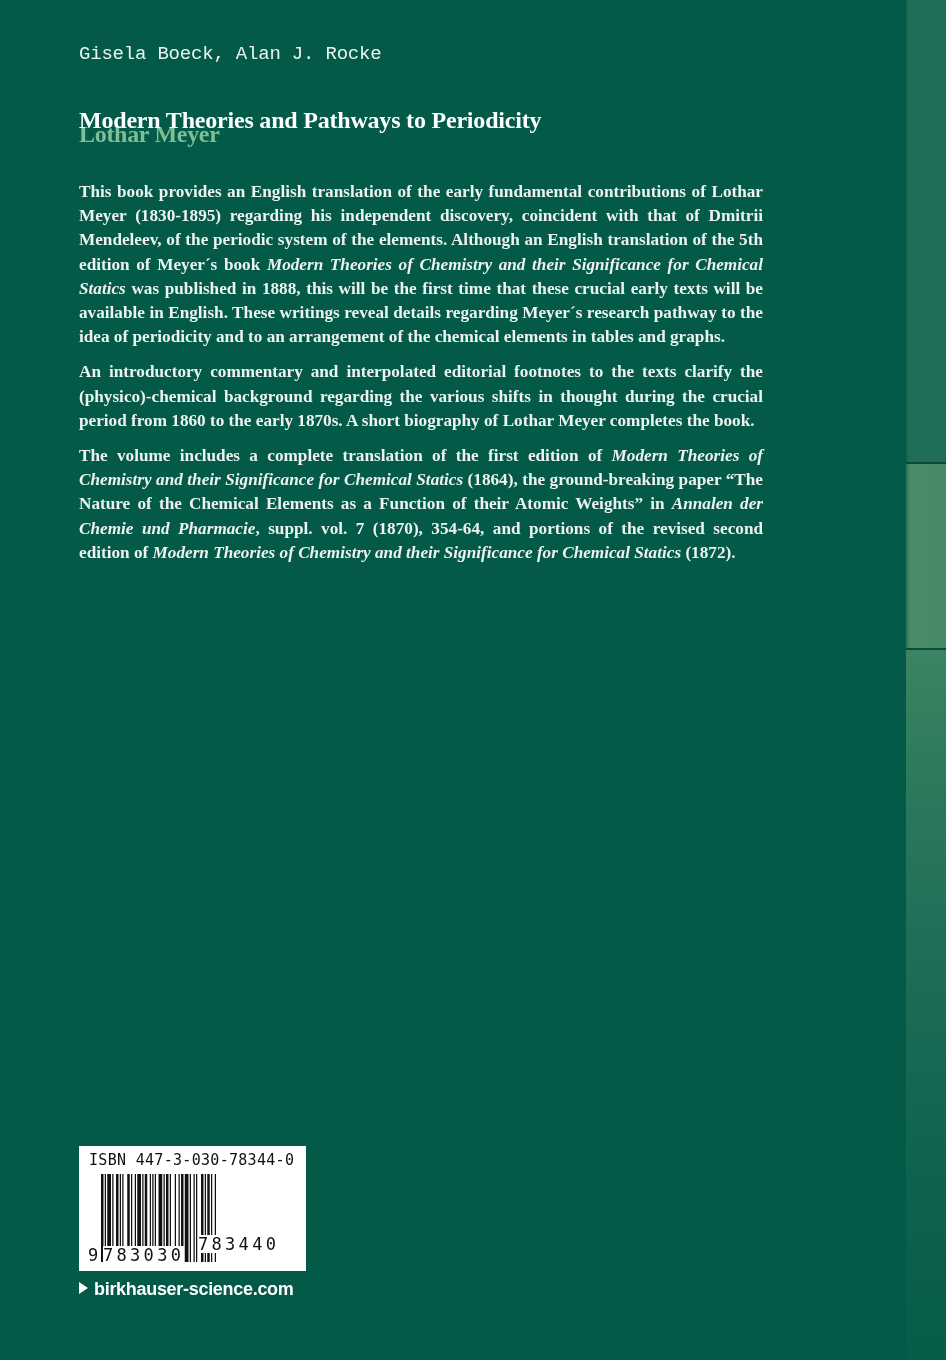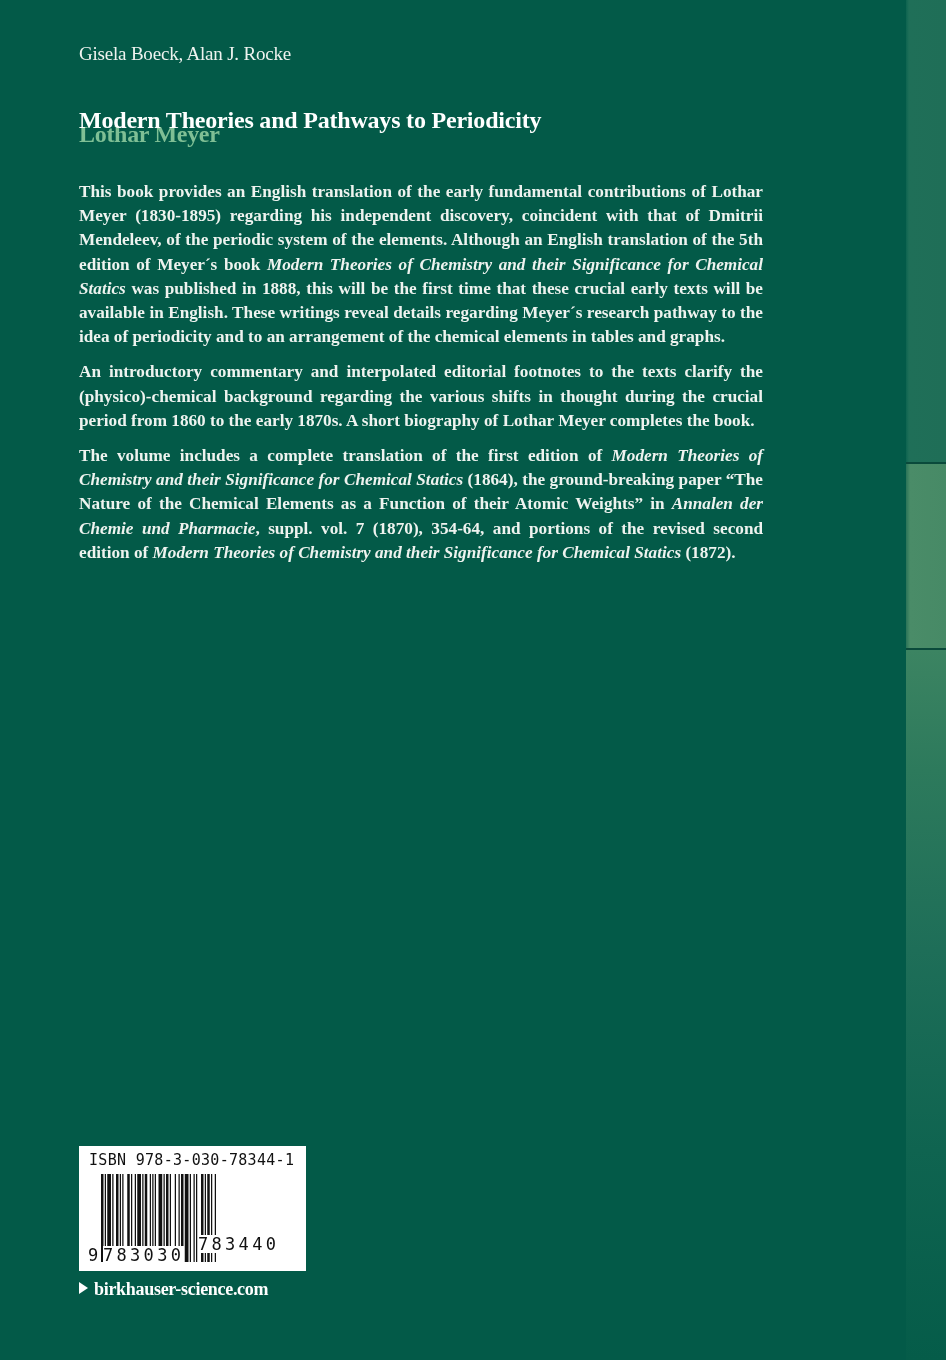--- a/index.html
+++ b/index.html
@@ -6,33 +6,33 @@
   body { width:946px; height:1360px; background:#035a48; position:relative; overflow:hidden;
          font-family:"Liberation Serif", "DejaVu Serif", serif; color:#f2f5f2; }
   .spine { position:absolute; left:906px; top:0; width:40px; height:1360px; background:#035a48; }
   .spine .seg1 { position:absolute; left:0; top:0; width:40px; height:462px;
                  background:linear-gradient(90deg,#0e6450 0,#1f6f58 3px,#1f6e57 100%); }
   .spine .seg2 { position:absolute; left:0; top:464px; width:40px; height:184px;
                  background:linear-gradient(90deg,#2a7358 0,#4a8c68 4px,#478a66 100%); }
   .spine .seg3 { position:absolute; left:0; top:650px; width:40px; height:710px;
                  background:linear-gradient(180deg,#3c8462 0,#2d7a5c 120px,#1e6e58 300px,#0f6450 500px,#055c49 710px); }
   .spine .line { position:absolute; left:0; width:40px; height:2px; background:#0a4a3b; }
-  .authors { position:absolute; left:79px; top:43px; font-size:19px; color:#eef3ef; letter-spacing:-0.2px; }
+  .authors { position:absolute; left:79px; top:43px; font-size:19px; color:#eef3ef; letter-spacing:-0.2px;font-family:Liberation Mono, monospace; }
   .subject { position:absolute; left:79px; top:73px; font-size:24px; color:#7fbf95; font-weight:bold; letter-spacing:-0.3px;margin-top:48px; }
   .title { position:absolute; left:79px; top:107px; font-size:24px; color:#ffffff; font-weight:bold; letter-spacing:-0.2px; }
   .body { position:absolute; left:79px; top:180px; width:684px; font-size:17.2px; line-height:24.2px; color:#eef3ef;
           text-align:justify; hyphens:manual; }
   .body p { margin:0 0 11px 0;font-weight:bold; }
   .body i { font-style:italic; }
   .isbn-box { position:absolute; left:79px; top:1146px; width:227px; height:125px; background:#ffffff; }
   .isbn-text { position:absolute; left:10px; top:5px; font-family:"DejaVu Sans Mono","Liberation Mono",monospace;
                font-size:15px; color:#111; letter-spacing:0.3px; }
   .barcode { position:absolute; left:22px; top:28px; width:200px; height:88px; }
   .bar-digits { position:absolute; font-family:"DejaVu Sans Mono","Liberation Mono",monospace; font-size:17px; color:#111; background:#fff; line-height:18px; }
-  .website { position:absolute; left:79px; top:1279px; font-family:Liberation Serif, serif;
+  .website { position:absolute; left:79px; top:1279px; font-family:Liberation Sans, sans-serif;
              font-weight:bold; font-size:18px; color:#ffffff; letter-spacing:-0.3px; }
   .website .arrow { display:inline-block; width:0; height:0; border-top:6px solid transparent; border-bottom:6px solid transparent;
                     border-left:9px solid #ffffff; margin-right:6px; vertical-align:1px; }
 </style>
 </head>
 <body>
 
 <div class="spine">
   <div class="seg1"></div>
   <div class="line" style="top:462px"></div>
@@ -45,21 +45,21 @@
 <div class="subject">Lothar Meyer</div>
 <div class="title">Modern Theories and Pathways to Periodicity</div>
 
 <div class="body">
   <p><span>This book provides an English translation of the early fundamental contributions of Lothar Meyer (1830-1895) regarding his independent discovery, coincident with that of Dmitrii Mendeleev, of the periodic system of the elements. Although an English translation of the 5th edition of Meyer´s book </span><i>Modern Theories of Chemistry and their Significance for Chemical Statics</i><span> was published in 1888, this will be the first time that these crucial early texts will be available in English. These writings reveal details regarding Meyer´s research pathway to the idea of periodicity and to an arrangement of the chemical elements in tables and graphs.</span></p>
   <p><span>An introductory commentary and interpolated editorial footnotes to the texts clarify the (physico)-chemical background regarding the various shifts in thought during the crucial period from 1860 to the early 1870s. A short biography of Lothar Meyer completes the book.</span></p>
   <p><span>The volume includes a complete translation of the first edition of </span><i>Modern Theories of Chemistry and their Significance for Chemical Statics</i><span> (1864), the ground-breaking paper “The Nature of the Chemical Elements as a Function of their Atomic Weights” in </span><i>Annalen der Chemie und Pharmacie</i><span>, suppl. vol. 7 (1870), 354-64, and portions of the revised second edition of </span><i>Modern Theories of Chemistry and their Significance for Chemical Statics</i><span> (1872).</span></p>
 </div>
 
 <div class="isbn-box">
-  <div class="isbn-text">ISBN 978-3-030-78344-1</div>
+  <div class="isbn-text">ISBN 447-3-030-78344-0</div>
   <svg class="barcode" viewBox="0 0 200 88" preserveAspectRatio="none">
       <rect x="0" y="0" width="2.5" height="88" fill="#111"></rect>
       <rect x="3.75" y="0" width="1.25" height="88" fill="#111"></rect>
       <rect x="6.25" y="0" width="3.75" height="88" fill="#111"></rect>
       <rect x="11.25" y="0" width="1.25" height="88" fill="#111"></rect>
       <rect x="15" y="0" width="2.5" height="88" fill="#111"></rect>
       <rect x="18.75" y="0" width="1.25" height="88" fill="#111"></rect>
       <rect x="21.25" y="0" width="1.25" height="88" fill="#111"></rect>
       <rect x="26.25" y="0" width="2.5" height="88" fill="#111"></rect>
       <rect x="30" y="0" width="1.25" height="88" fill="#111"></rect>

